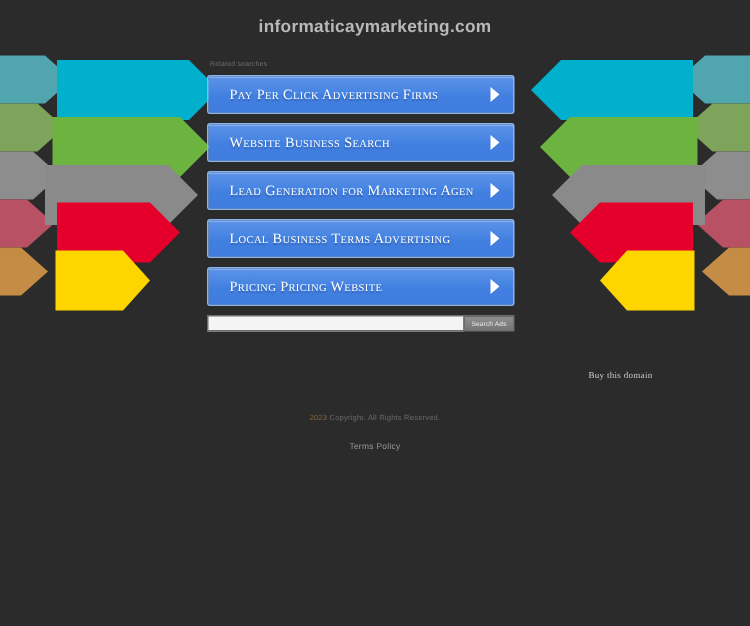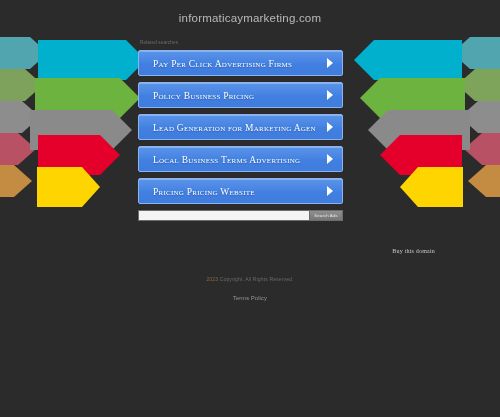--- a/index.html
+++ b/index.html
@@ -35,21 +35,21 @@
     z-index: 5;
     width: 500px;
     padding-top: 10px;
   }
 
   .domain-title {
     text-align: center;
     color: #b9b9b9;
     font-size: 11.5px;
     letter-spacing: .2px;
-    font-weight: 400;
+    font-weight: 700;
     height: 16px;
     line-height: 16px;
   }
 
   .content {
     width: 224px;
     margin: 0 auto;
     padding-top: 13px;
   }
 
@@ -239,21 +239,21 @@
       <a class="link-btn" href="#">
         <span class="label">Pay Per Click Advertising Firms</span>
         <span class="chev">
           <svg viewBox="0 0 7 10">
               <polygon points="1,0 7,5 1,10" fill="#ffffff"></polygon>
             </svg>
         </span>
       </a>
 
       <a class="link-btn" href="#">
-        <span class="label">Policy Business Pricing</span>
+        <span class="label">Website Business Search</span>
         <span class="chev">
           <svg viewBox="0 0 7 10">
               <polygon points="1,0 7,5 1,10" fill="#ffffff"></polygon>
             </svg>
         </span>
       </a>
 
       <a class="link-btn" href="#">
         <span class="label">Lead Generation for Marketing Agency</span>
         <span class="chev">

